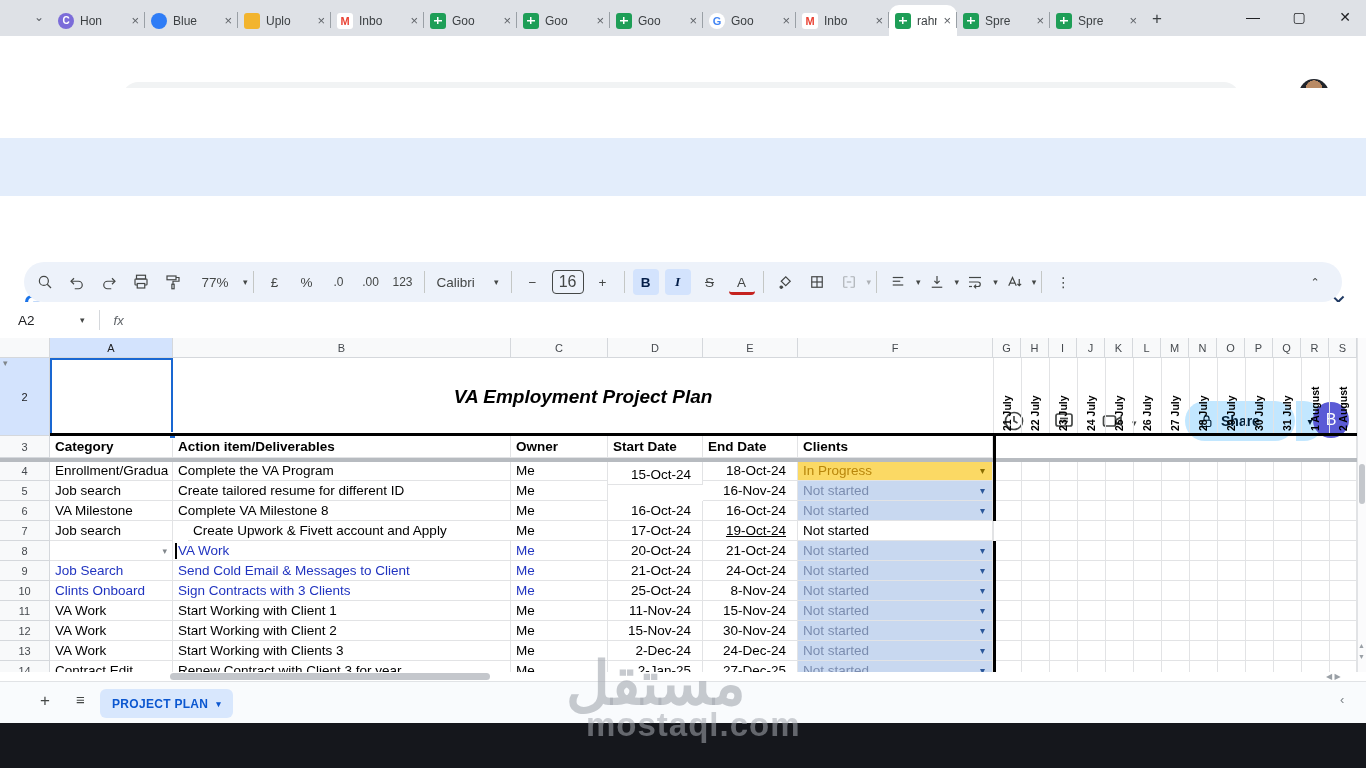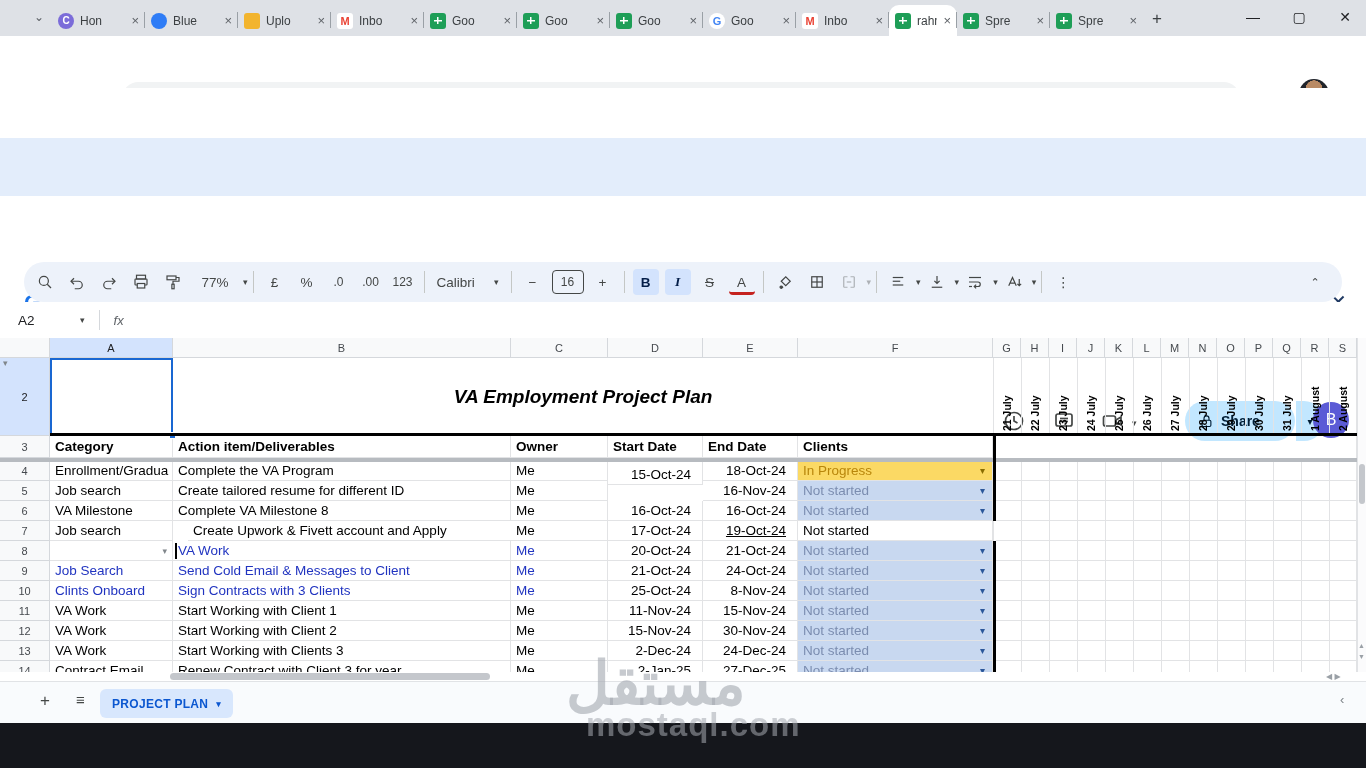--- a/index.html
+++ b/index.html
@@ -55,21 +55,21 @@
   #avatarB{left:1313px;top:206px;width:36px;height:36px;border-radius:50%;background:#5b5bd6;color:#fff;font-size:16px;display:flex;align-items:center;justify-content:center;}
   
   #toolbar{left:24px;top:262px;width:1318px;height:40px;background:#edf2fa;border-radius:20px;display:flex;align-items:center;color:#444746;}
   .ti{height:26px;min-width:26px;display:flex;align-items:center;justify-content:center;font-size:13.5px;margin:0 3px;border-radius:4px;}
   .ti svg{width:18px;height:18px;stroke:#444746;fill:none;stroke-width:1.6;}
   .ti.on{background:#d3e3fd;font-weight:bold;color:#041e49;}
   .tsep2{width:1px;height:22px;background:#c4c7c5;margin:0 5px;}
   .tcaret{font-size:9px;color:#444746;margin-left:2px;}
   .dis{opacity:.38;}
   #fontbox{width:62px;justify-content:space-between;padding:0 4px;}
-  #sizebox{width:30px;height:22px;border:1px solid #444746;border-radius:4px;font-size:12px;justify-content:center;}
+  #sizebox{width:30px;height:22px;border:1px solid #444746;border-radius:4px;font-size:16px;justify-content:center;}
   
   #fbar{left:0;top:302px;width:1366px;height:36px;background:#fff;border-bottom:1px solid #d5d8dc;display:flex;align-items:center;}
   #namebox{margin-left:18px;font-size:13.5px;color:#202124;width:62px;}
   #fx{font-size:13px;font-style:italic;color:#5f6368;}
   
   .colhdr{position:absolute;top:338px;height:20px;background:#f8f9fa;border-right:1px solid #d5d8dc;border-bottom:1px solid #d5d8dc;box-sizing:border-box;
      font-size:11px;color:#45494e;display:flex;align-items:center;justify-content:center;}
   .rowhdr{position:absolute;left:0;width:50px;background:#f8f9fa;border-right:1px solid #d5d8dc;border-bottom:1px solid #d5d8dc;box-sizing:border-box;
      font-size:11px;color:#45494e;display:flex;align-items:center;justify-content:center;}
   .sel{background:#d3e3fd !important;color:#202124;}
@@ -509,21 +509,21 @@
       <div class="gline-h" style="left: 996px; top: 640px; width: 361px;"></div>
       <div class="rowhdr" style="top: 641px; height: 20px;">13</div>
       <div class="cell left" style="left: 50px; top: 641px; width: 123px; height: 20px;">VA Work</div>
       <div class="cell left" style="left: 173px; top: 641px; width: 338px; height: 20px;">Start Working with Clients 3</div>
       <div class="cell left" style="left: 511px; top: 641px; width: 97px; height: 20px;">Me</div>
       <div class="cell right" style="left: 608px; top: 641px; width: 95px; height: 20px;">2-Dec-24</div>
       <div class="cell right" style="left: 703px; top: 641px; width: 95px; height: 20px;">24-Dec-24</div>
       <div class="cell left st-notstarted" style="left: 798px; top: 641px; width: 195px; height: 20px;">Not started<div class="starrow">▾</div></div>
       <div class="gline-h" style="left: 996px; top: 660px; width: 361px;"></div>
       <div class="rowhdr" style="top: 661px; height: 20px;">14</div>
-      <div class="cell left" style="left: 50px; top: 661px; width: 123px; height: 20px;">Contract Email</div>
+      <div class="cell left" style="left: 50px; top: 661px; width: 123px; height: 20px;">Contract Edit</div>
       <div class="cell left" style="left: 173px; top: 661px; width: 338px; height: 20px;">Renew Contract with Client 3 for  year</div>
       <div class="cell left" style="left: 511px; top: 661px; width: 97px; height: 20px;">Me</div>
       <div class="cell right" style="left: 608px; top: 661px; width: 95px; height: 20px;">2-Jan-25</div>
       <div class="cell right" style="left: 703px; top: 661px; width: 95px; height: 20px;">27-Dec-25</div>
       <div class="cell left st-notstarted" style="left: 798px; top: 661px; width: 195px; height: 20px;">Not started<div class="starrow">▾</div></div>
       <div class="gline-h" style="left: 996px; top: 680px; width: 361px;"></div>
       <div class="gline-v" style="left: 993px; top: 462px; height: 210px;"></div>
       <div class="gline-v" style="left: 1021px; top: 462px; height: 210px;"></div>
       <div class="gline-v" style="left: 1049px; top: 462px; height: 210px;"></div>
       <div class="gline-v" style="left: 1077px; top: 462px; height: 210px;"></div>

